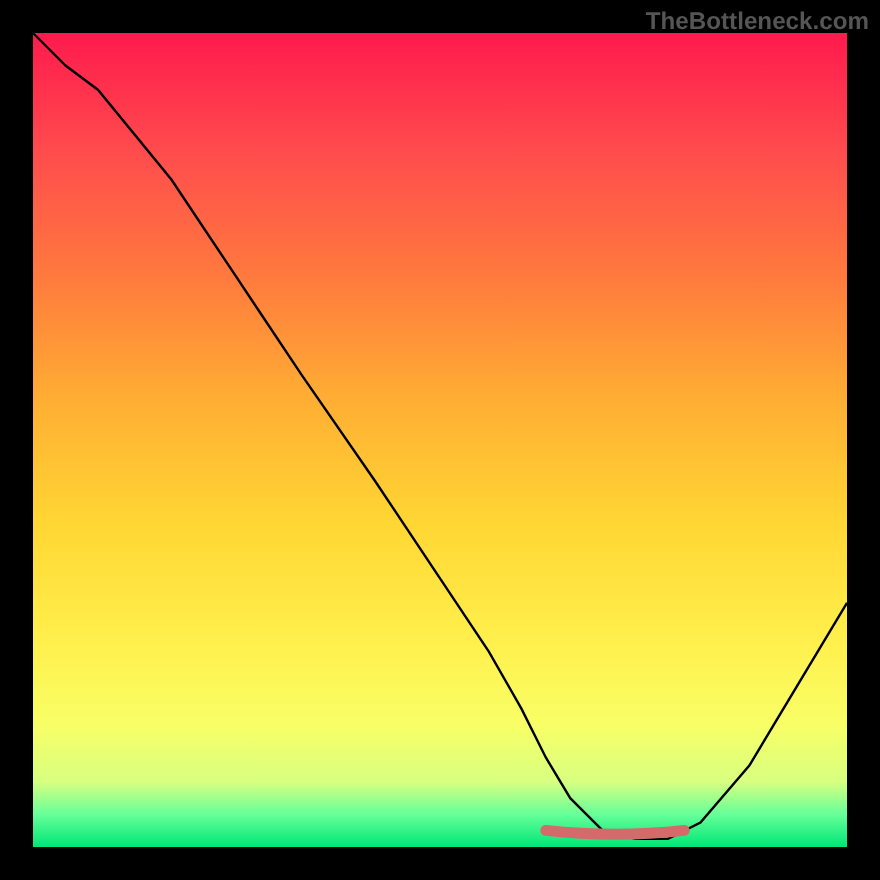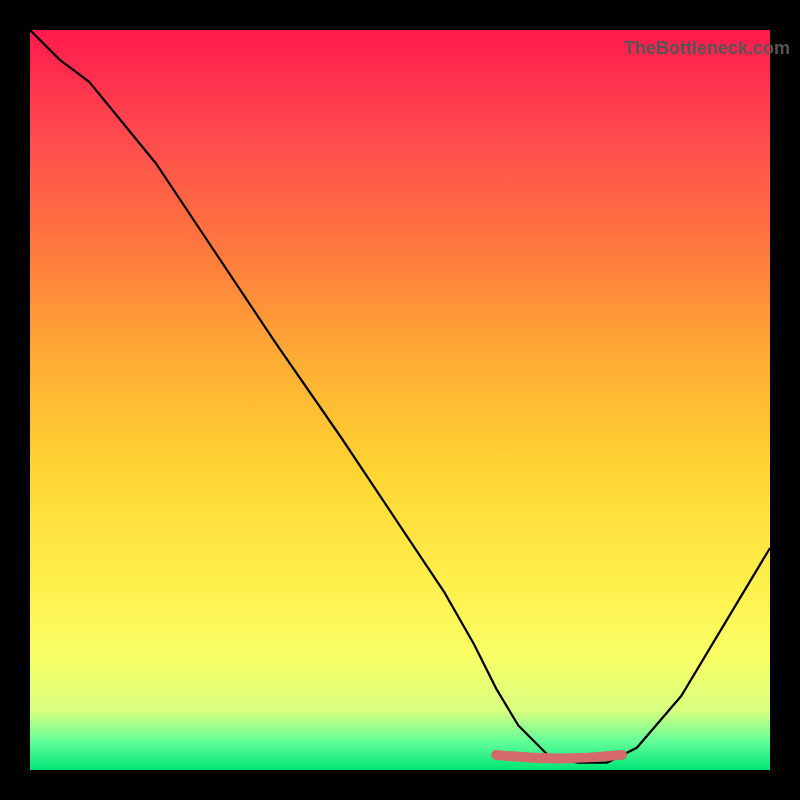--- a/index.html
+++ b/index.html
@@ -9,24 +9,23 @@
     background: #000;
     position: relative;
     font-family: Arial, sans-serif;
     overflow: hidden;
   }
   .watermark {
     position: absolute;
     top: 6px;
     right: 10px;
     color: #555;
-    font-size: 18px;
+    font-size: 22px;
     font-weight: bold;
     z-index: 10;
-    margin-top: 32px;
   }
   .plot-area {
     position: absolute;
     left: 30px;
     top: 30px;
     width: 740px;
     height: 740px;
     background: linear-gradient(to bottom,
       #ff1a4d 0%,
       #ff4d4d 15%,

